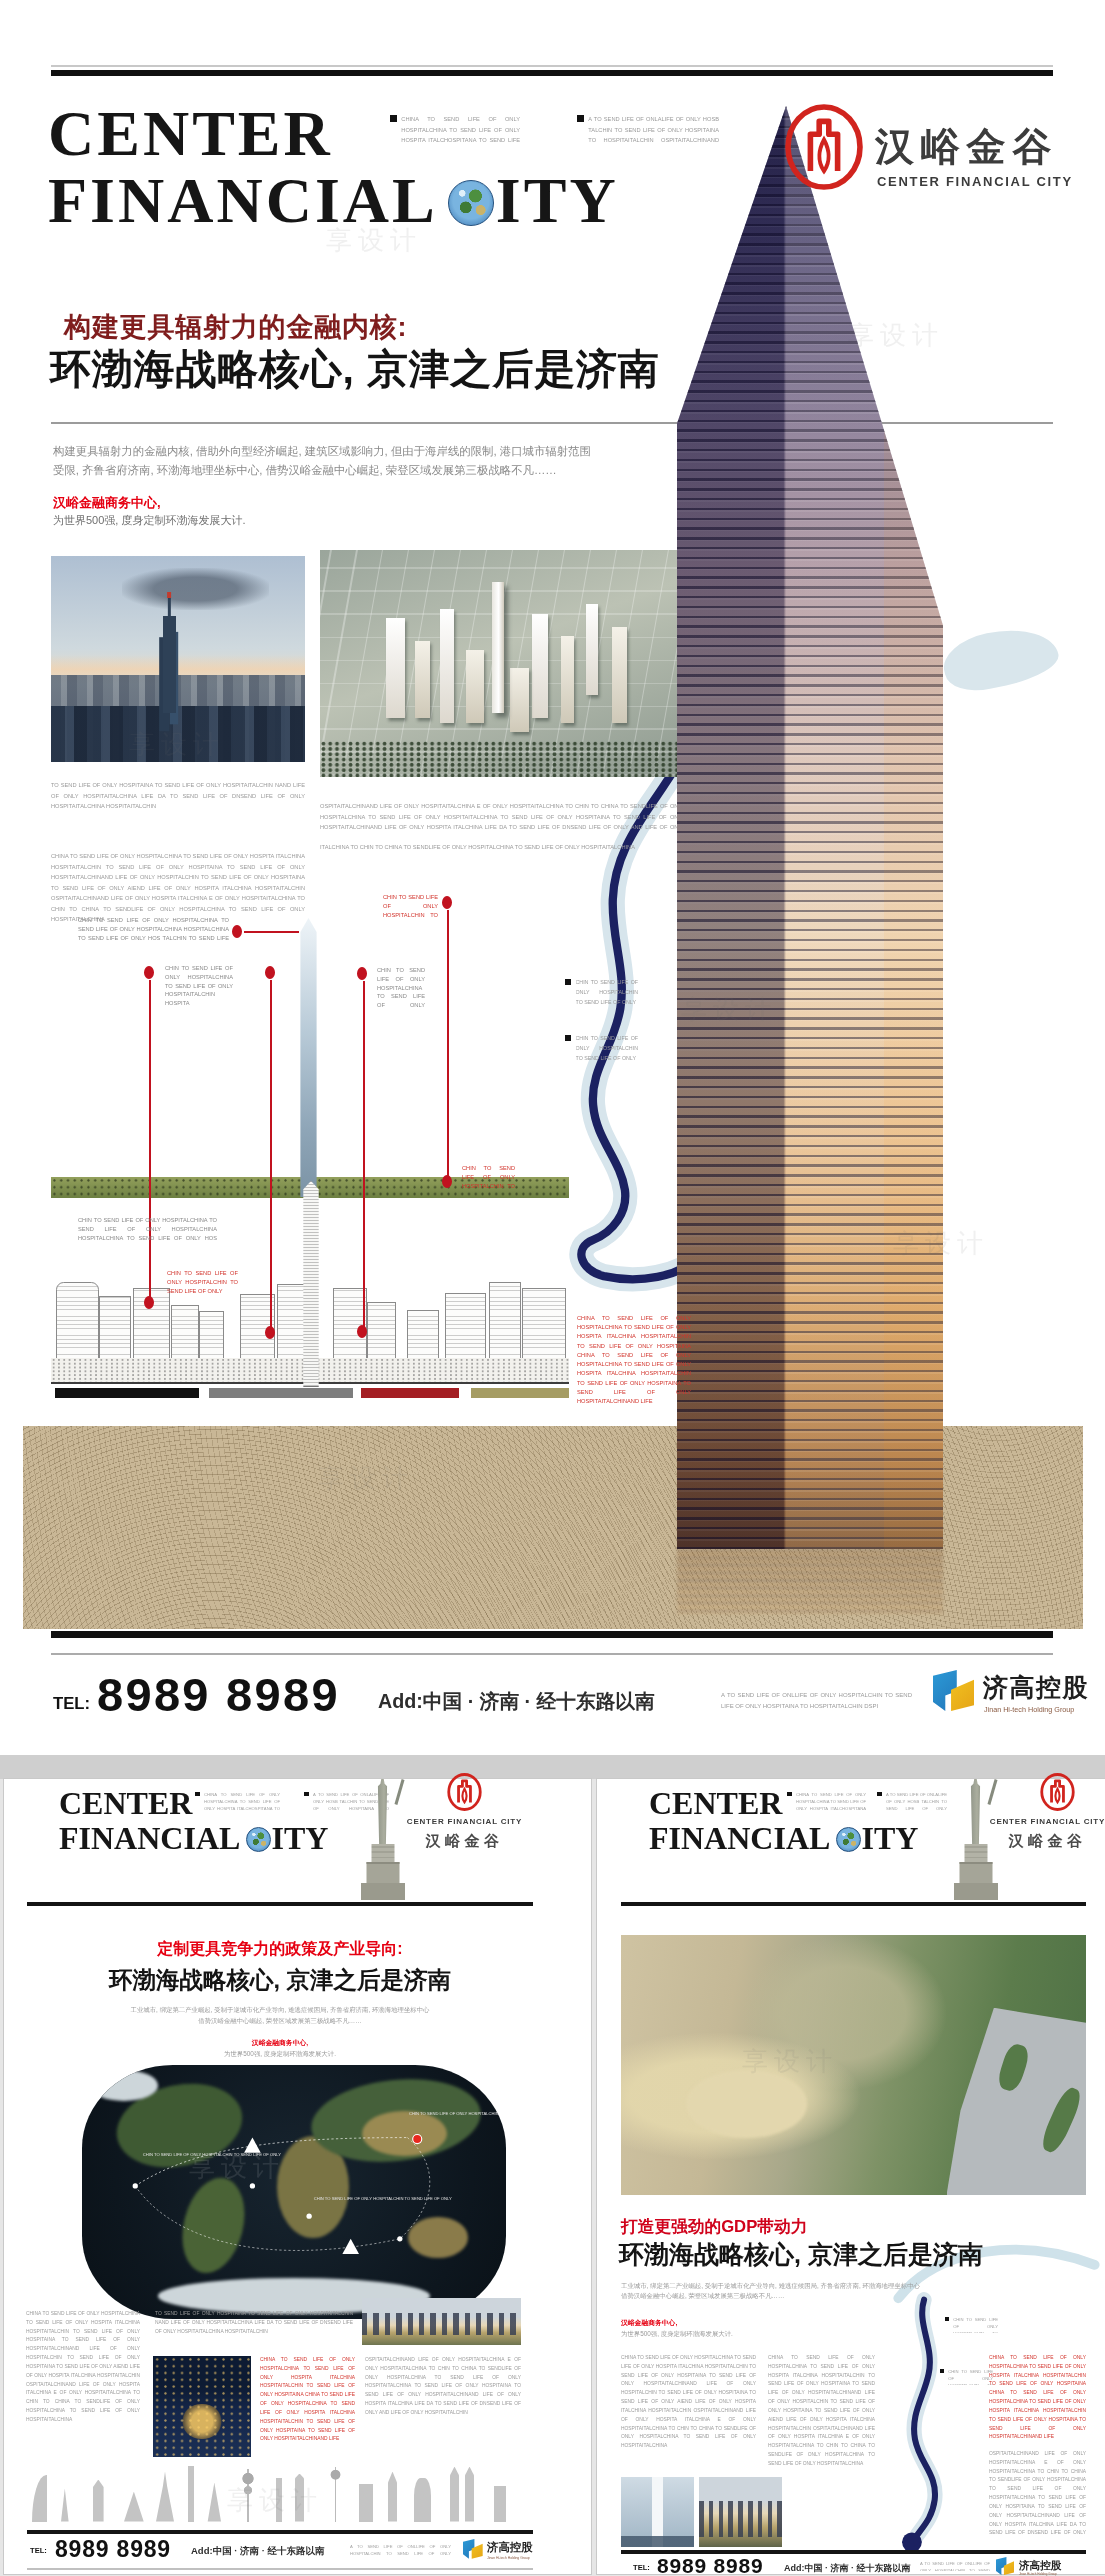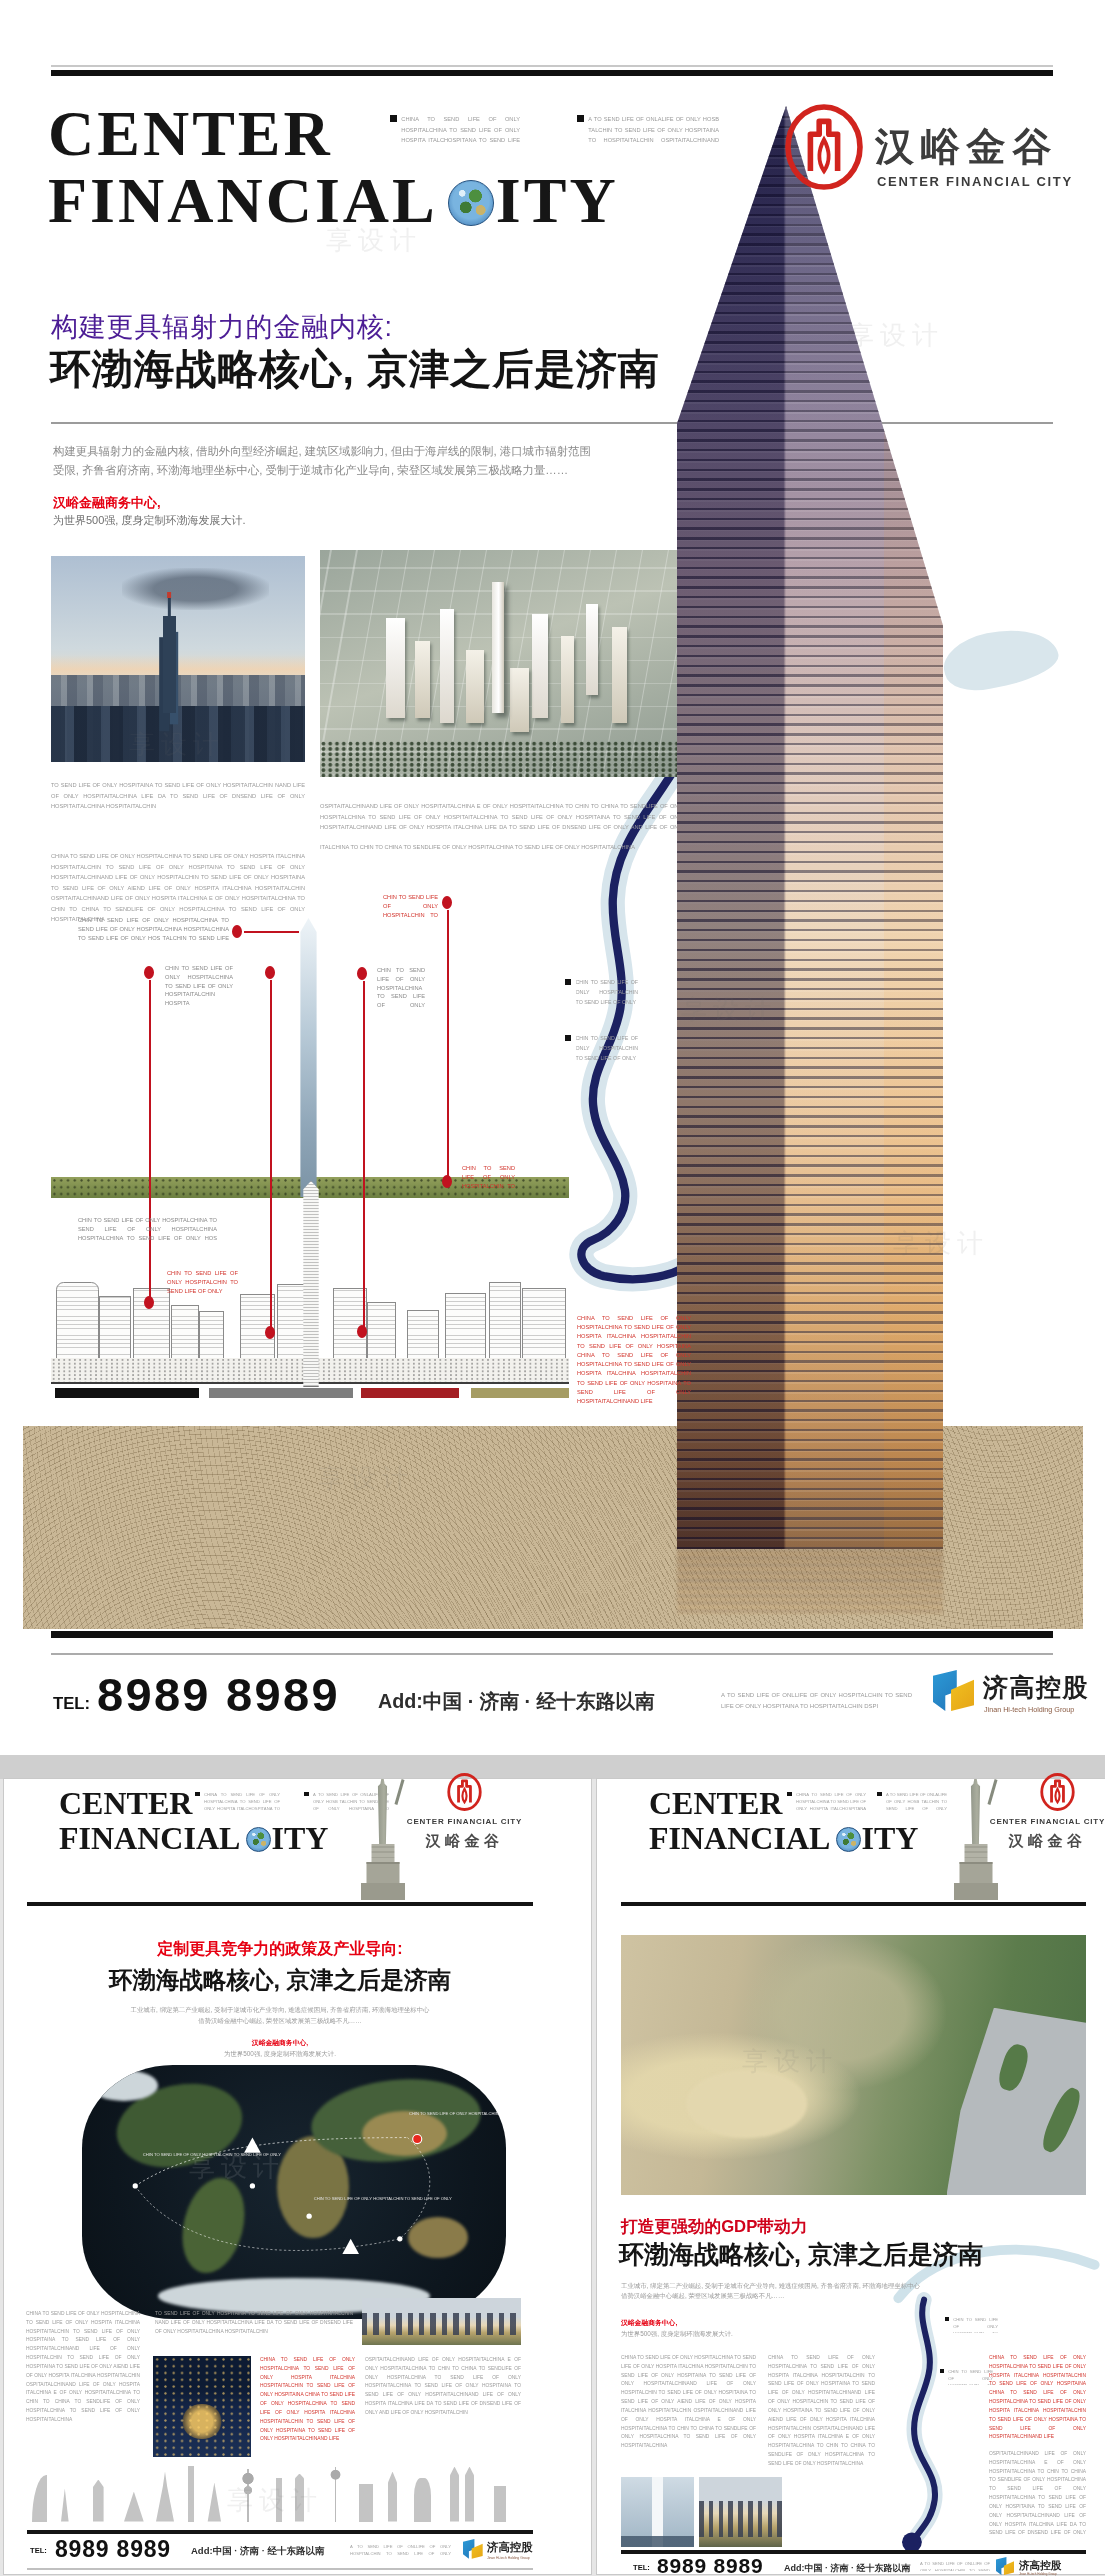--- a/index.html
+++ b/index.html
@@ -166,26 +166,26 @@
   <div class="wing"></div>
   <div class="abs" style="left:484px;top:409px;width:303px;height:908px;z-index:2;">
     <svg width="303" height="908" viewBox="0 0 400 1200">
       <ellipse cx="332" cy="36" rx="62" ry="20" fill="#d7e5ec" transform="rotate(-8 332 36)"></ellipse>
       <path d="M 365 22 C 320 6,292 24,300 52 C 308 82,316 120,310 168 C 304 226,314 286,304 348 C 294 414,262 462,228 512 C 196 558,172 596,170 648 C 168 700,188 742,180 792 C 172 842,140 872,144 920 C 148 966,180 992,186 1032 C 190 1062,170 1088,144 1098 C 118 1108,126 1138,158 1146 C 204 1156,258 1148,288 1118" fill="none" stroke="#d7e5ec" stroke-width="32" stroke-linecap="round"></path>
       <path d="M 365 22 C 320 6,292 24,300 52 C 308 82,316 120,310 168 C 304 226,314 286,304 348 C 294 414,262 462,228 512 C 196 558,172 596,170 648 C 168 700,188 742,180 792 C 172 842,140 872,144 920 C 148 966,180 992,186 1032 C 190 1062,170 1088,144 1098 C 118 1108,126 1138,158 1146 C 204 1156,258 1148,288 1118" fill="none" stroke="#1b2161" stroke-width="11" stroke-linecap="round"></path>
       <path d="M 300 52 C 282 62,270 78,268 94" fill="none" stroke="#1b2161" stroke-width="7" stroke-linecap="round"></path>
     </svg>
   </div>
 
-  <div class="abs" style="left:51px;top:309px;font-size:27px;font-weight:normal;color:#4c1d95;z-index:4;letter-spacing:0.8px;">构建更具辐射力的金融内核:</div>
+  <div class="abs" style="left:64px;top:309px;font-size:27px;font-weight:bold;color:#7f1d1d;z-index:4;letter-spacing:0.8px;">构建更具辐射力的金融内核:</div>
   <div class="abs" style="left:50px;top:342px;font-size:41px;font-weight:bold;color:#141414;letter-spacing:0.8px;z-index:4;">环渤海战略核心, 京津之后是济南</div>
   <div class="rule" style="left:51px;top:422px;width:1002px;height:2.3px;background:#9b9b9b;z-index:1;"></div>
 
   <div class="abs" style="left:53px;top:444px;width:651px;font-size:11.4px;color:#8a8a8a;z-index:4;">构建更具辐射力的金融内核, 借助外向型经济崛起, 建筑区域影响力, 但由于海岸线的限制, 港口城市辐射范围</div>
-  <div class="abs" style="left:53px;top:463px;width:651px;font-size:11.4px;color:#8a8a8a;z-index:4;">受限, 齐鲁省府济南, 环渤海地理坐标中心, 受制于逆城市化产业导向, 荣登区域发展第三极战略力量……</div>
+  <div class="abs" style="left:53px;top:463px;width:651px;font-size:11.4px;color:#8a8a8a;z-index:4;">受限, 齐鲁省府济南, 环渤海地理坐标中心, 借势汉峪金融中心崛起, 荣登区域发展第三极战略不凡……</div>
   <div class="abs" style="left:53px;top:494px;font-size:13px;font-weight:bold;color:#e60012;z-index:4;">汉峪金融商务中心,</div>
   <div class="abs" style="left:53px;top:513px;font-size:11px;color:#6f6f6f;z-index:4;">为世界500强, 度身定制环渤海发展大计.</div>
 
   <div class="photo" style="left:51px;top:556px;width:254px;height:206px;">
     <div class="nyc-sky"></div>
     <div class="nyc-cloud"></div>
     <div class="nyc-glow"></div>
     <div class="nyc-far"></div>
     <div class="nyc-near"></div>
     <div class="nyc-empire">

